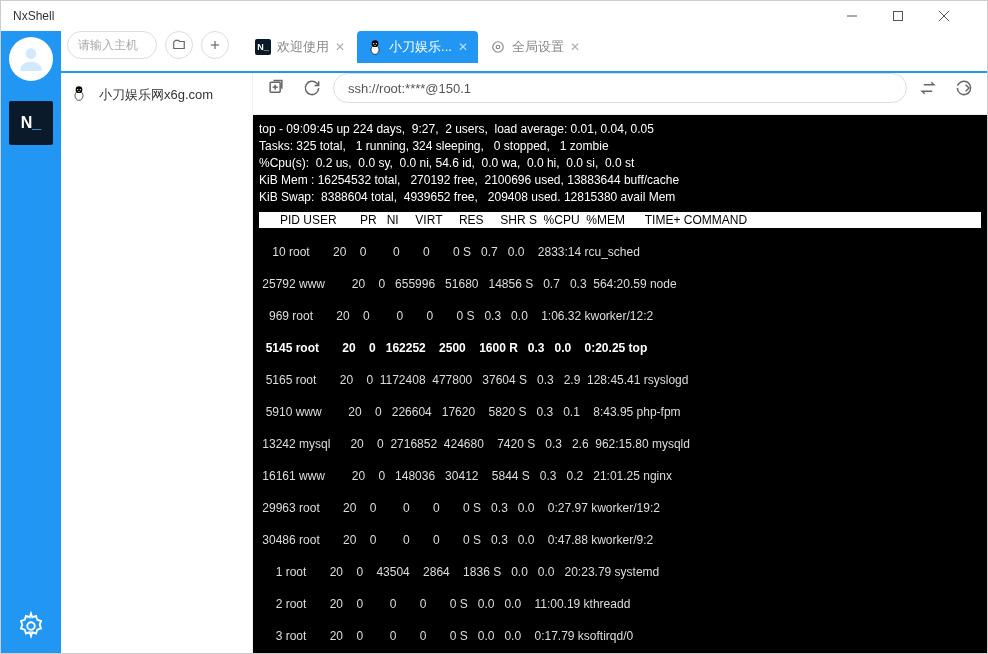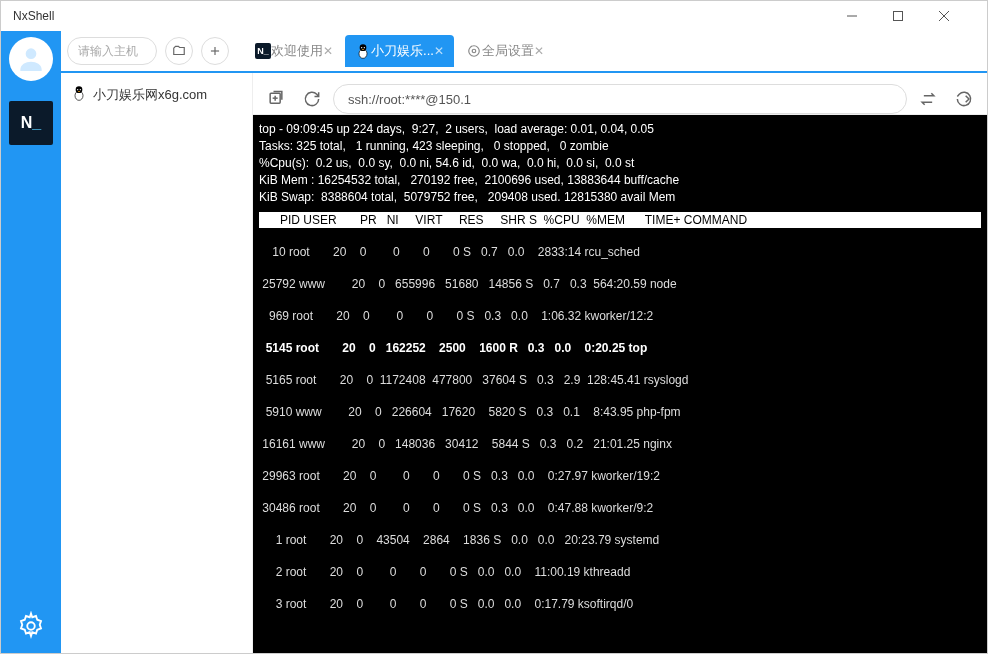--- a/index.html
+++ b/index.html
@@ -16,37 +16,37 @@
 .leftbar { width: 60px; background: #2196f3; display: flex; flex-direction: column; align-items: center; padding-top: 6px; }
 .avatar { width: 44px; height: 44px; border-radius: 50%; background: #fff; display: flex; align-items: center; justify-content: center; margin-bottom: 20px; }
 .avatar svg { fill: #cfe9ff; }
 .nxlogo { width: 44px; height: 44px; background: #0b1a2a; display: flex; align-items: center; justify-content: center; color: #fff; font-weight: bold; font-size: 16px; border-radius: 2px; }
 .nxlogo .cursor { color: #58d0ff; }
 .leftbar .spacer { flex: 1; }
 .gear { color: #fff; margin-bottom: 8px; cursor: pointer; }
 
 .main { flex: 1; display: flex; flex-direction: column; min-width: 0; }
 
-.tabbar { height: 42px; display: flex; align-items: center; padding: 0 6px; border-bottom: 2px solid #2196f3; }
+.tabbar { height: 42px; display: flex; align-items: flex-start; padding: 0 6px; border-bottom: 2px solid #2196f3; }
 .hostinput { width: 90px; height: 28px; border: 1px solid #ddd; border-radius: 14px; padding: 0 10px; font-size: 12px; outline: none; }
 .hostinput::placeholder { color: #aaa; }
 .roundbtn { width: 28px; height: 28px; border: 1px solid #ddd; border-radius: 50%; display: flex; align-items: center; justify-content: center; margin-left: 8px; color: #666; cursor: pointer; }
 .tabs { display: flex; margin-left: 16px; }
-.tab { display: flex; align-items: center; padding: 0 10px; height: 32px; border-radius: 4px 4px 0 0; font-size: 13px; color: #888; margin-right: 2px; }
+.tab { display: flex; align-items: center; padding: 0 10px; height: 32px; border-radius: 4px 4px 0 0; font-size: 13px; color: #888; gap: 6px; margin-right: 2px; }
 .tab.active { background: #2196f3; color: #fff; }
 .tabicon { width: 16px; height: 16px; display: flex; align-items: center; justify-content: center; }
 .tabicon.nx { background: #0b1a2a; color: #fff; font-size: 9px; font-weight: bold; border-radius: 2px; }
 .tabclose { color: inherit; opacity: 0.7; font-size: 12px; cursor: pointer; }
 
 .body { flex: 1; display: flex; min-height: 0; }
 .sidepanel { width: 192px; border-right: 1px solid #eee; padding-top: 6px; }
-.treeitem { display: flex; align-items: center; gap: 6px; font-size: 13px; color: #333; padding: 6px 10px; }
+.treeitem { display: flex; align-items: center; gap: 12px; font-size: 13px; color: #333; padding: 6px 10px; }
 
 .content { flex: 1; display: flex; flex-direction: column; min-width: 0; }
-.toolbar { height: 42px; display: flex; align-items: flex-end; padding: 0 8px; gap: 6px; border-bottom: 1px solid #eee; }
+.toolbar { height: 42px; display: flex; align-items: flex-start; padding: 0 8px; gap: 6px; border-bottom: 1px solid #eee; }
 .iconbtn { width: 30px; height: 30px; display: flex; align-items: center; justify-content: center; color: #666; cursor: pointer; border-radius: 4px; }
 .addr { flex: 1; height: 30px; border: 1px solid #ddd; border-radius: 15px; padding: 0 14px; font-size: 13px; outline: none; color: #555; }
 
 .terminal { flex: 1; background: #000; color: #ddd; font-family: Consolas, "Courier New", monospace; font-size: 12px; line-height: 16px; padding: 6px 6px; overflow: hidden; white-space: pre; }
 .sum { color: #fff; }
 .hdrline { background: #fff; color: #000; display: block; padding: 0 11px; margin-top: 6px; }
 .row { display: block; }
 .row.bold { font-weight: bold; color: #fff; }
 </style>
 </head>
@@ -179,31 +179,32 @@
           </div>
           <div class="iconbtn">
             <svg width="20" height="20" viewBox="0 0 24 24" fill="none" stroke="currentColor" stroke-width="1.8">
                 <path d="M4 12a8 8 0 1 0 2.3-5.7L4 9"></path>
                 <path d="M14 8l4 4-4 4"></path>
               </svg>
           </div>
         </div>
 
         <div class="terminal" id="term"><span class="sum">top - 09:09:45 up 224 days,  9:27,  2 users,  load average: 0.01, 0.04, 0.05</span>
-<span class="sum">Tasks: 325 total,   1 running, 423 sleeping,   0 stopped,   0 zombie</span>
+<span class="sum">Tasks: 325 total,   1 running, 324 sleeping,   0 stopped,   1 zombie</span>
 <span class="sum">%Cpu(s):  0.2 us,  0.0 sy,  0.0 ni, 54.6 id,  0.0 wa,  0.0 hi,  0.0 si,  0.0 st</span>
 <span class="sum">KiB Mem : 16254532 total,   270192 free,  2100696 used, 13883644 buff/cache</span>
-<span class="sum">KiB Swap:  8388604 total,  5079752 free,   209408 used. 12815380 avail Mem</span>
+<span class="sum">KiB Swap:  8388604 total,  4939652 free,   209408 used. 12815380 avail Mem</span>
 <span class="hdrline">   PID USER       PR   NI     VIRT     RES     SHR S  %CPU  %MEM      TIME+ COMMAND                           </span>
 <span class="row">    10 root       20    0        0       0       0 S   0.7   0.0    2833:14 rcu_sched</span>
 <span class="row"> 25792 www        20    0   655996   51680   14856 S   0.7   0.3  564:20.59 node</span>
 <span class="row">   969 root       20    0        0       0       0 S   0.3   0.0    1:06.32 kworker/12:2</span>
 <span class="row bold">  5145 root       20    0   162252    2500    1600 R   0.3   0.0    0:20.25 top</span>
 <span class="row">  5165 root       20    0  1172408  477800   37604 S   0.3   2.9  128:45.41 rsyslogd</span>
 <span class="row">  5910 www        20    0   226604   17620    5820 S   0.3   0.1    8:43.95 php-fpm</span>
+<span class="row"> 13242 mysql      20    0  2716852  424680    7420 S   0.3   2.6  962:15.80 mysqld</span>
 <span class="row"> 16161 www        20    0   148036   30412    5844 S   0.3   0.2   21:01.25 nginx</span>
 <span class="row"> 29963 root       20    0        0       0       0 S   0.3   0.0    0:27.97 kworker/19:2</span>
 <span class="row"> 30486 root       20    0        0       0       0 S   0.3   0.0    0:47.88 kworker/9:2</span>
 <span class="row">     1 root       20    0    43504    2864    1836 S   0.0   0.0   20:23.79 systemd</span>
 <span class="row">     2 root       20    0        0       0       0 S   0.0   0.0    11:00.19 kthreadd</span>
 <span class="row">     3 root       20    0        0       0       0 S   0.0   0.0    0:17.79 ksoftirqd/0</span>
 
 
 
 

